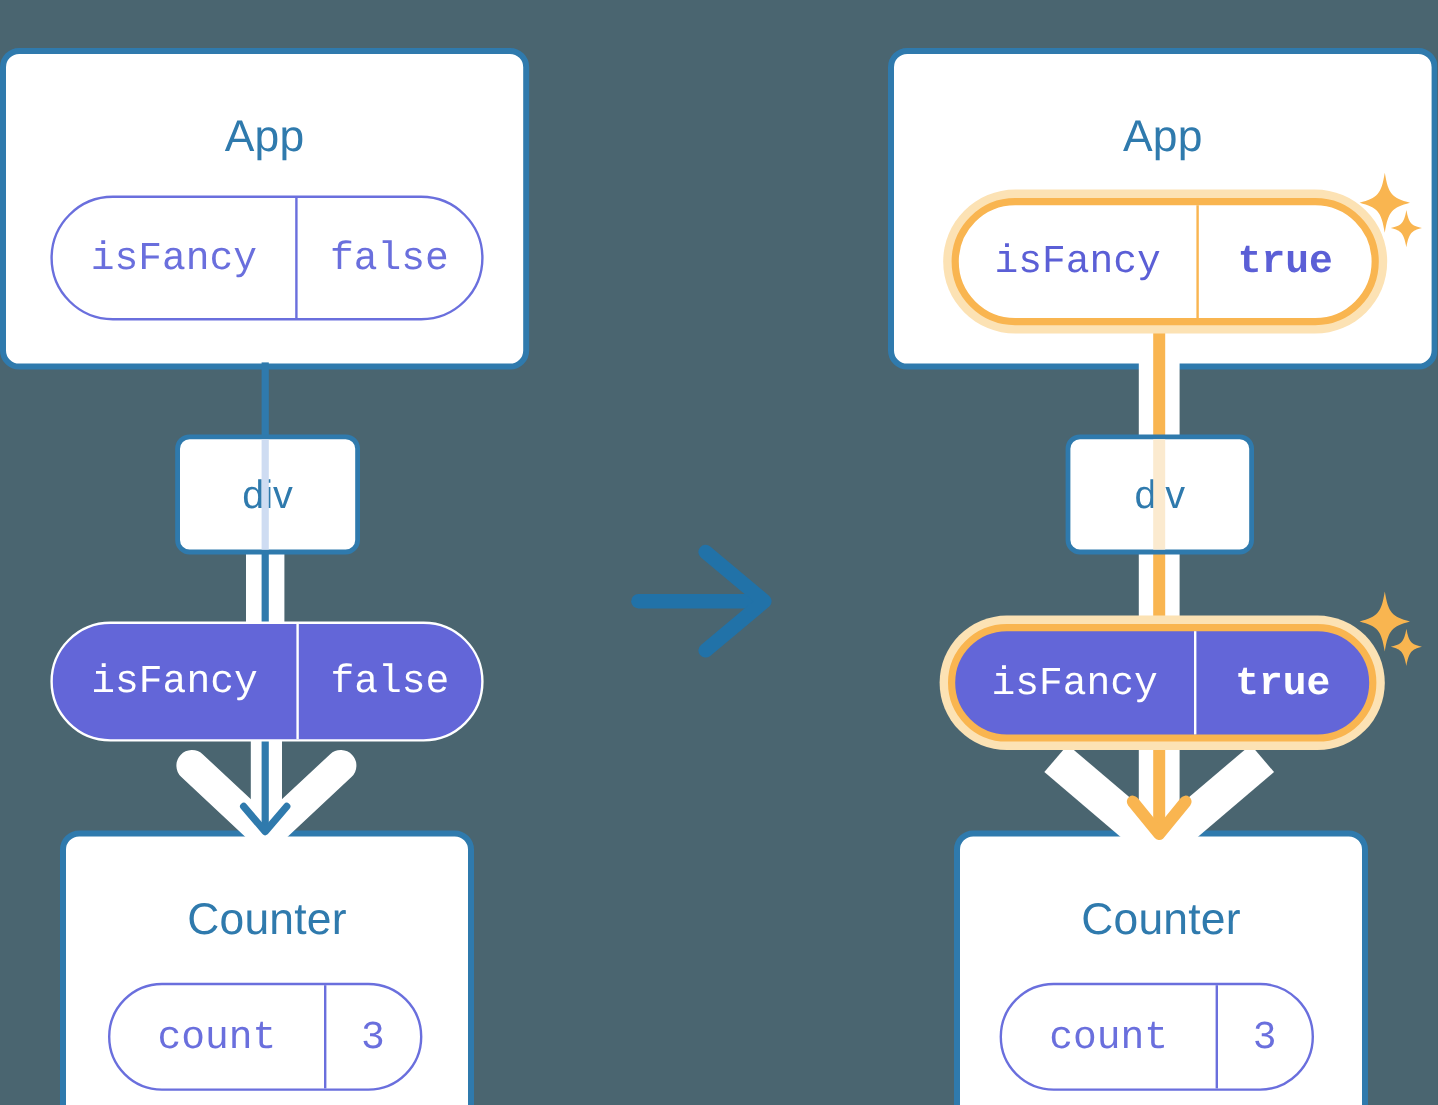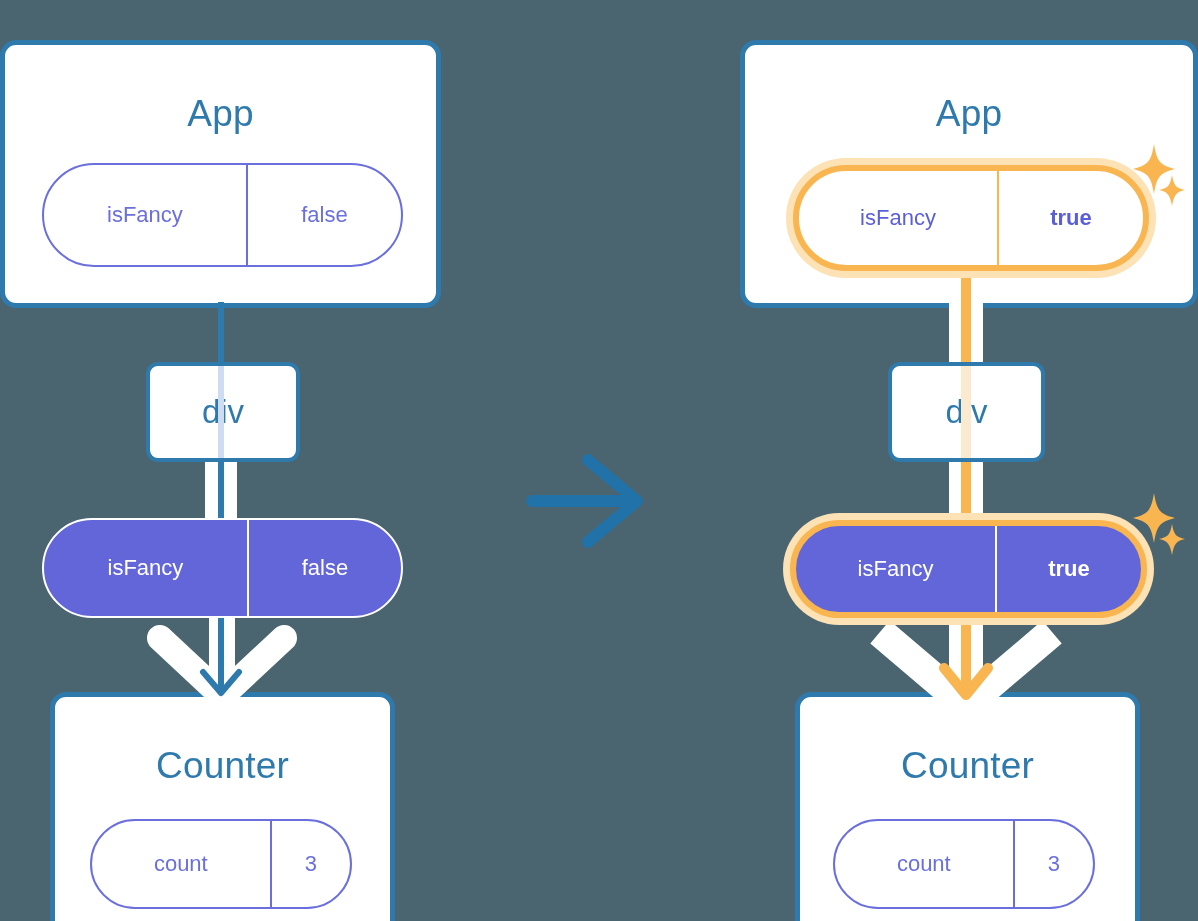--- a/index.html
+++ b/index.html
@@ -57,22 +57,23 @@
     display: flex;
     align-items: stretch;
     border-radius: 999px;
     z-index: 7;
   }
   .pill .cell {
     display: flex;
     align-items: center;
     justify-content: center;
     box-sizing: border-box;
-    font-size: 22px;
+    font-size: 33px;
     white-space: nowrap;
+    font-family: Liberation Mono, monospace;
   }
 
   
   .pill-outline {
     border: 2px solid #6a6fdd;
     background: transparent;
   }
   .pill-outline .cell { color: #6a6fdd; }
   .pill-outline .cell.key { border-right: 2px solid #6a6fdd; }
 

